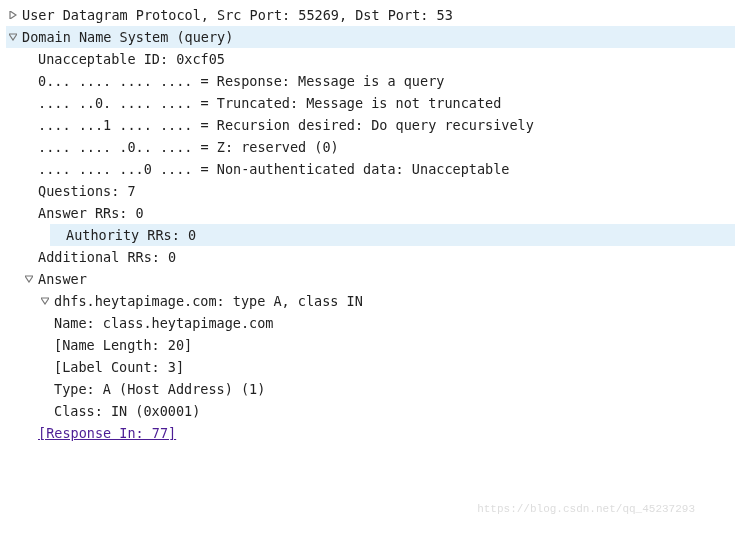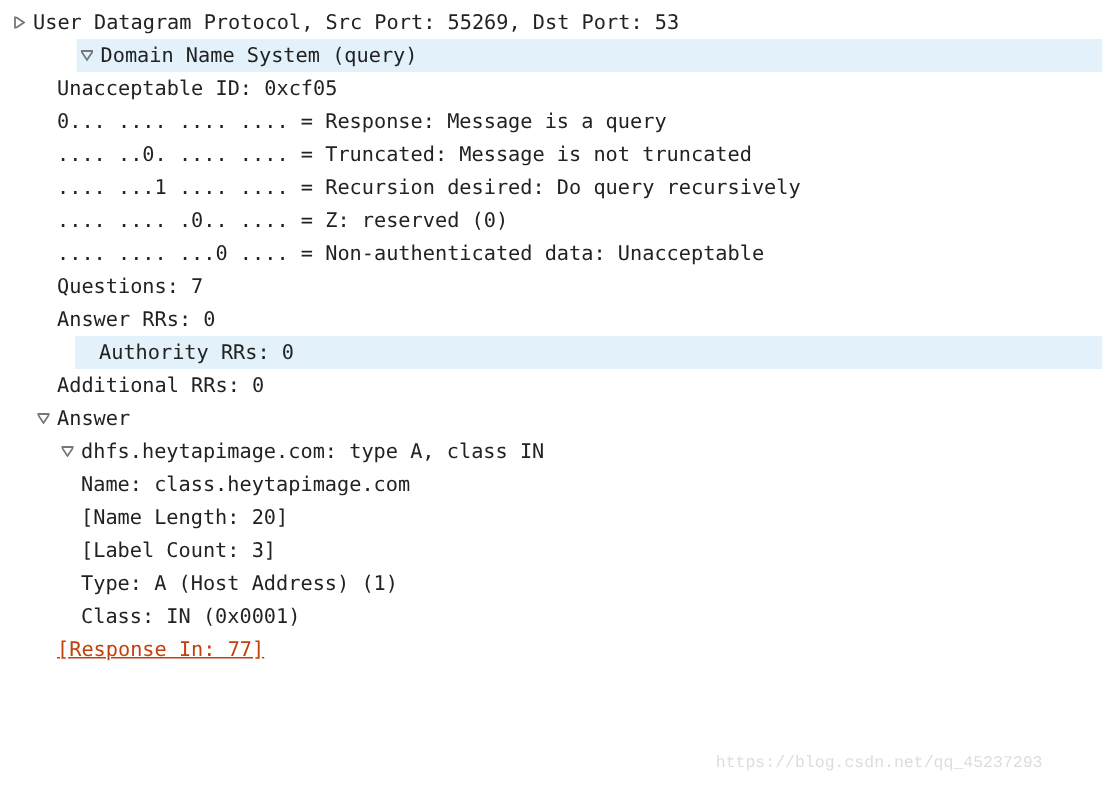--- a/index.html
+++ b/index.html
@@ -40,24 +40,23 @@
     background: #e3f1fa;
     flex: 1;
     padding-right: 8px;
   }
   .sel-row {
     display: flex;
     align-items: flex-start;
     background: #e3f1fa;
     margin-right: -6px;
     padding-right: 6px;
-    margin-left: 45px;
   }
   .link {
-    color: #c2410c;
+    color: #4c1d95;
     text-decoration: underline;
   }
   .watermark {
     position: absolute;
     right: 40px;
     top: 498px;
     color: #ddd;
     font-size: 11px;
     font-family: Liberation Mono, monospace;
     z-index: -1;

